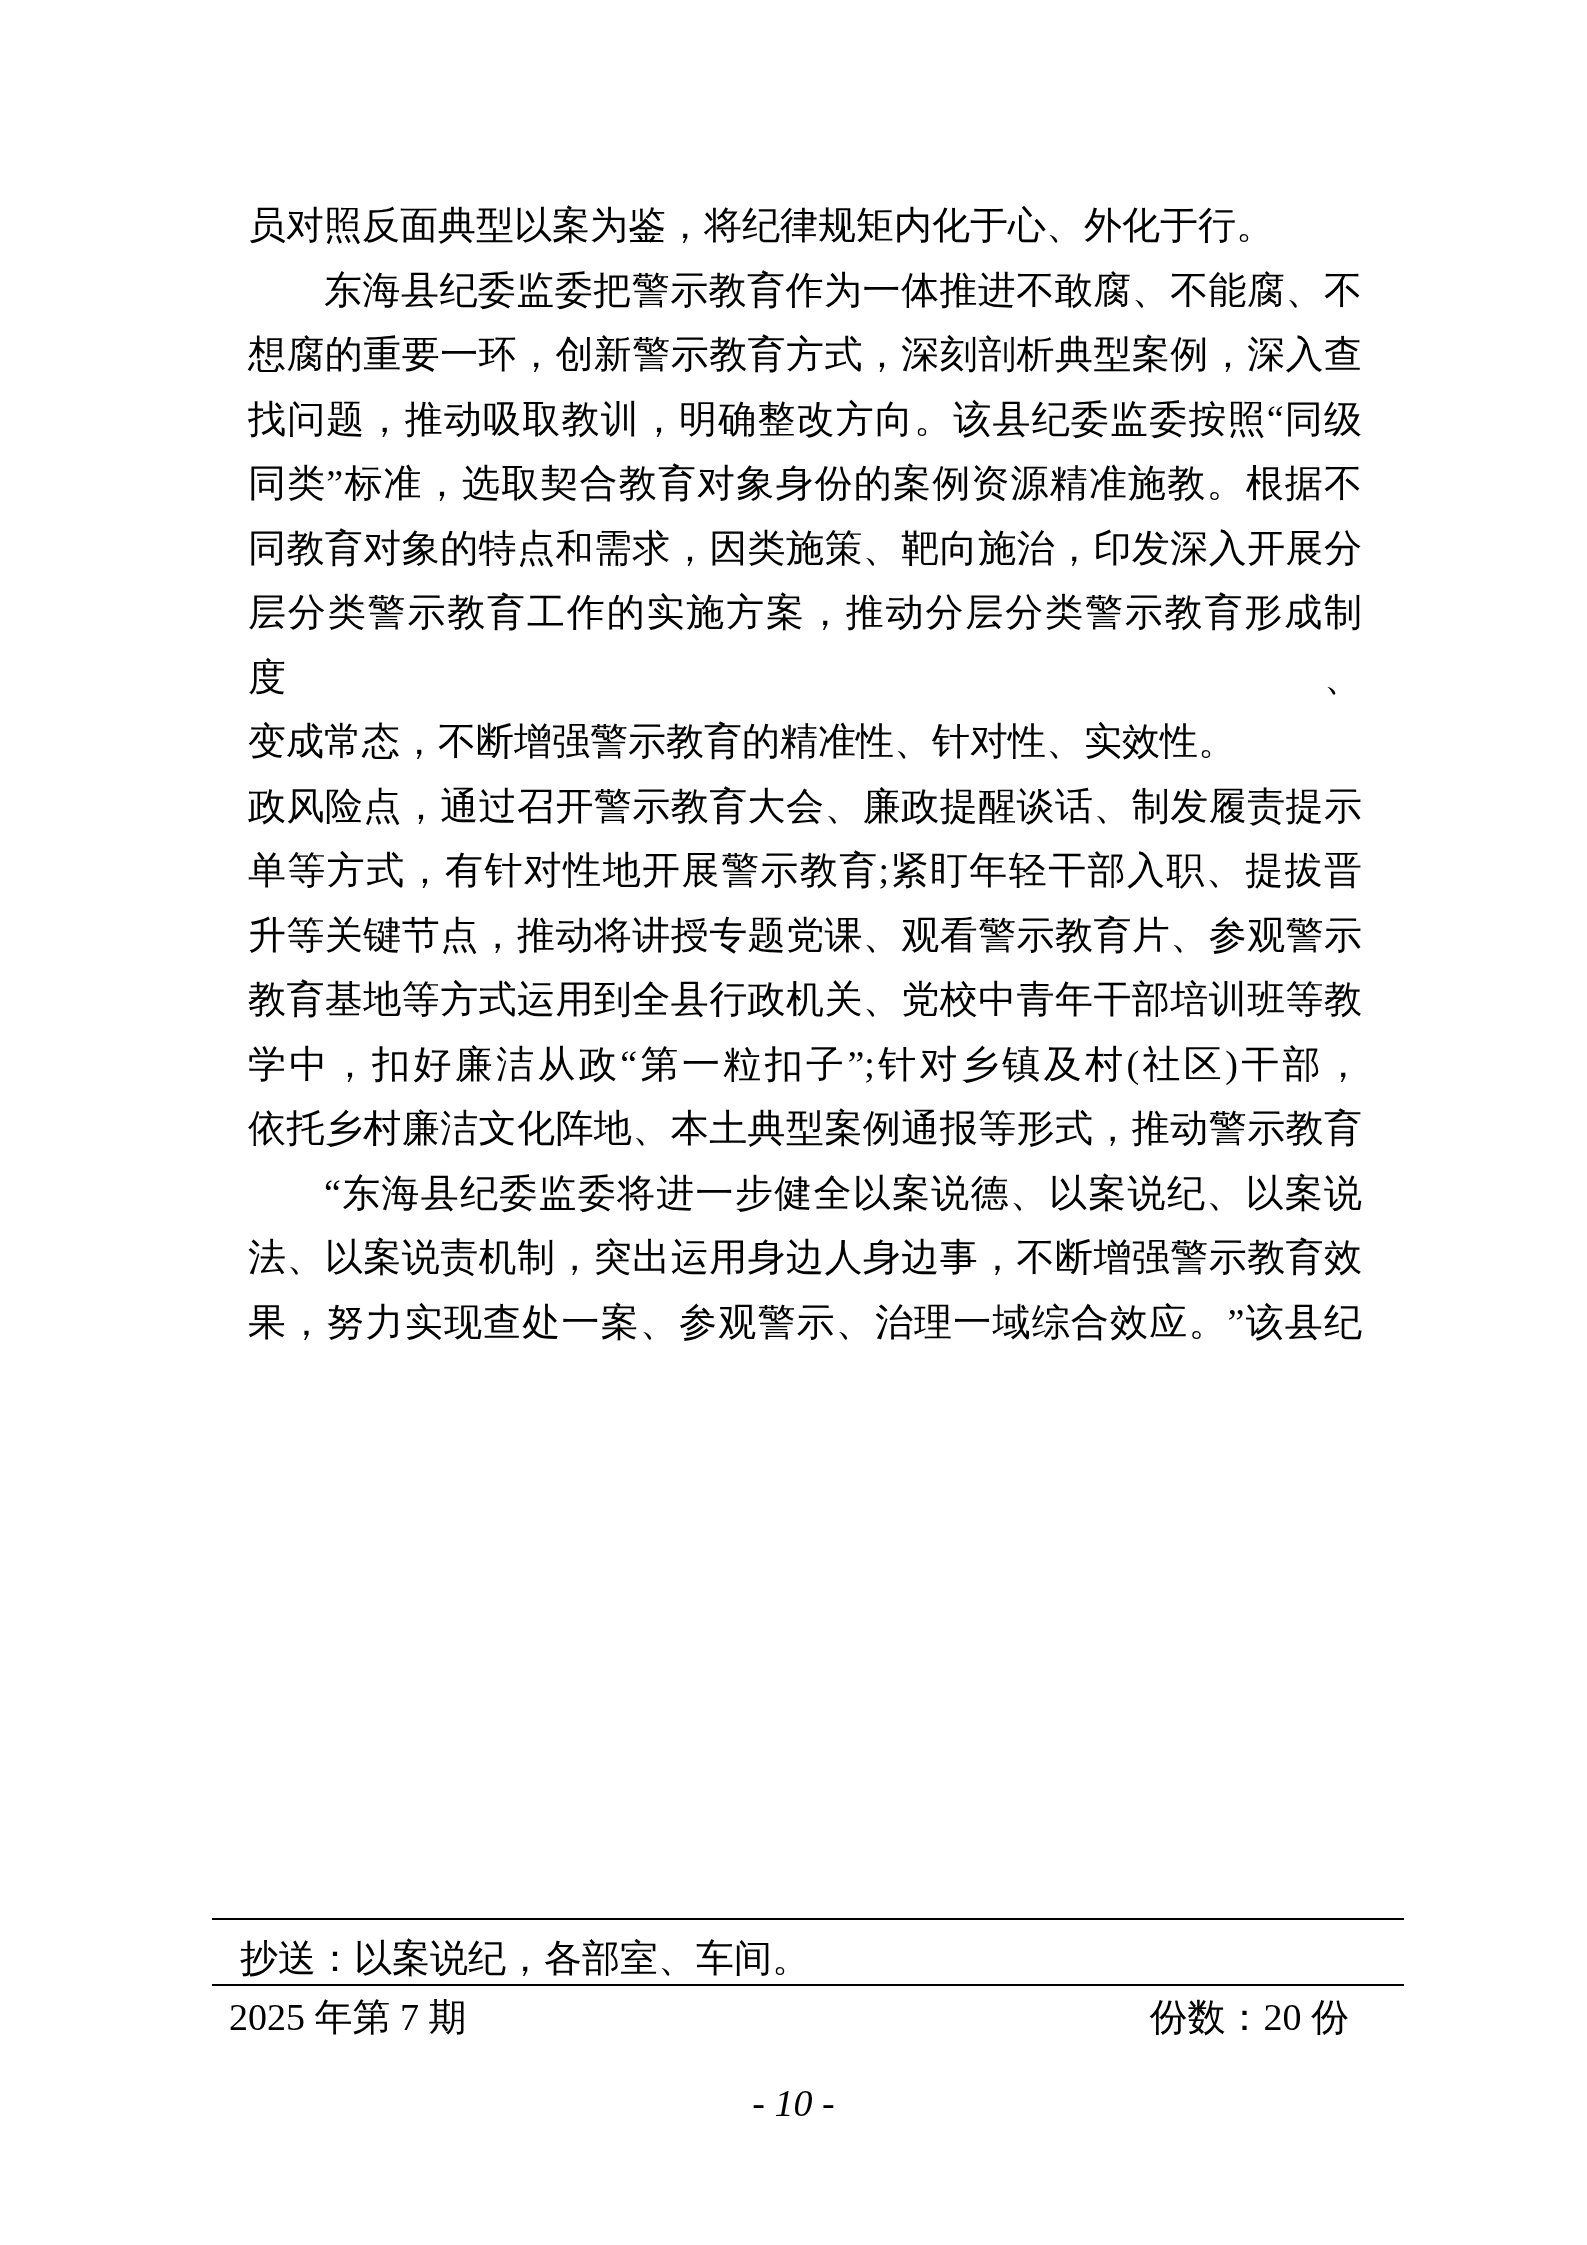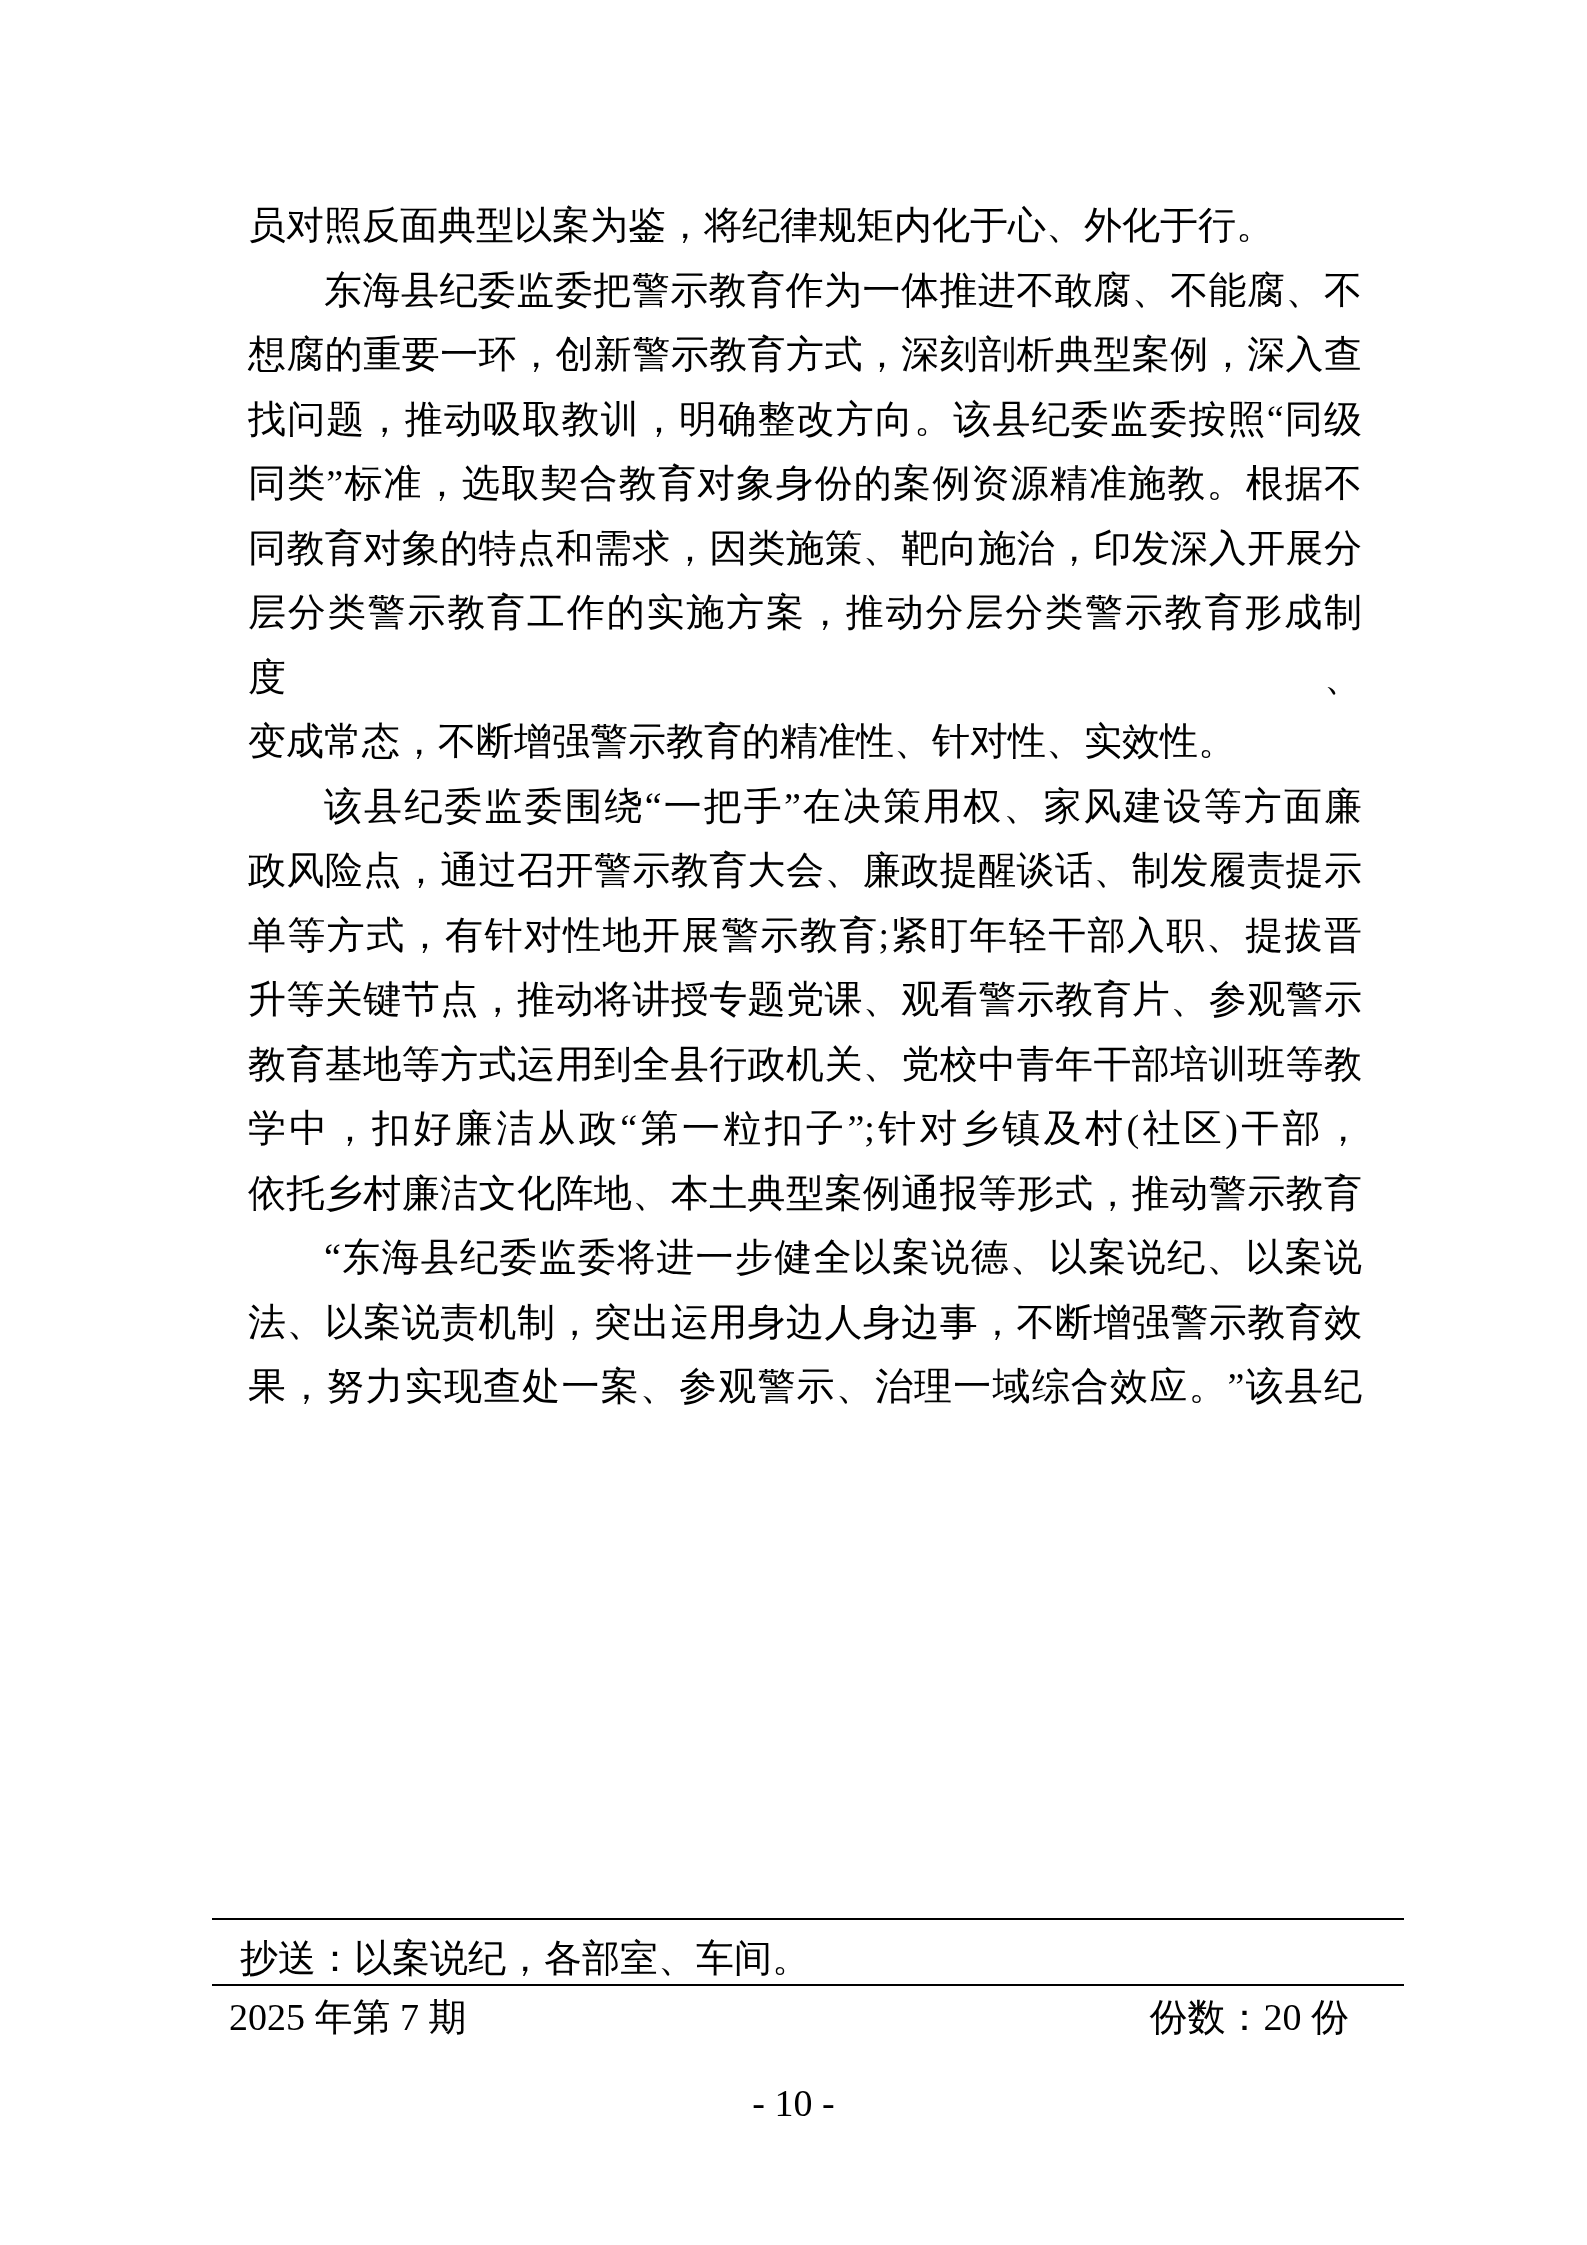--- a/index.html
+++ b/index.html
@@ -55,37 +55,37 @@
     line-height: 40px;
   }
   .page-number {
     position: absolute;
     left: 0;
     top: 2083px;
     width: 1587px;
     text-align: center;
     font-size: 38px;
     line-height: 40px;
+    font-style: italic;
   }
 </style>
 </head>
 <body>
 
 <div class="page">
 
   <div class="body-text">
       <div class="line no-justify">员对照反面典型以案为鉴，将纪律规矩内化于心、外化于行。</div>
       <div class="line indent">东海县纪委监委把警示教育作为一体推进不敢腐、不能腐、不</div>
       <div class="line">想腐的重要一环，创新警示教育方式，深刻剖析典型案例，深入查</div>
       <div class="line">找问题，推动吸取教训，明确整改方向。该县纪委监委按照“同级</div>
       <div class="line">同类”标准，选取契合教育对象身份的案例资源精准施教。根据不</div>
       <div class="line">同教育对象的特点和需求，因类施策、靶向施治，印发深入开展分</div>
       <div class="line">层分类警示教育工作的实施方案，推动分层分类警示教育形成制度、</div>
       <div class="line no-justify">变成常态，不断增强警示教育的精准性、针对性、实效性。</div>
-      <div class="line indent">该县纪委监委围绕“一把手”在决策用权、家风建设等方面廉</div>
       <div class="line">政风险点，通过召开警示教育大会、廉政提醒谈话、制发履责提示</div>
       <div class="line">单等方式，有针对性地开展警示教育;紧盯年轻干部入职、提拔晋</div>
       <div class="line">升等关键节点，推动将讲授专题党课、观看警示教育片、参观警示</div>
       <div class="line">教育基地等方式运用到全县行政机关、党校中青年干部培训班等教</div>
       <div class="line">学中，扣好廉洁从政“第一粒扣子”;针对乡镇及村(社区)干部，</div>
       <div class="line">依托乡村廉洁文化阵地、本土典型案例通报等形式，推动警示教育</div>
       <div class="line indent">“东海县纪委监委将进一步健全以案说德、以案说纪、以案说</div>
       <div class="line">法、以案说责机制，突出运用身边人身边事，不断增强警示教育效</div>
       <div class="line">果，努力实现查处一案、参观警示、治理一域综合效应。”该县纪</div>
     </div>

